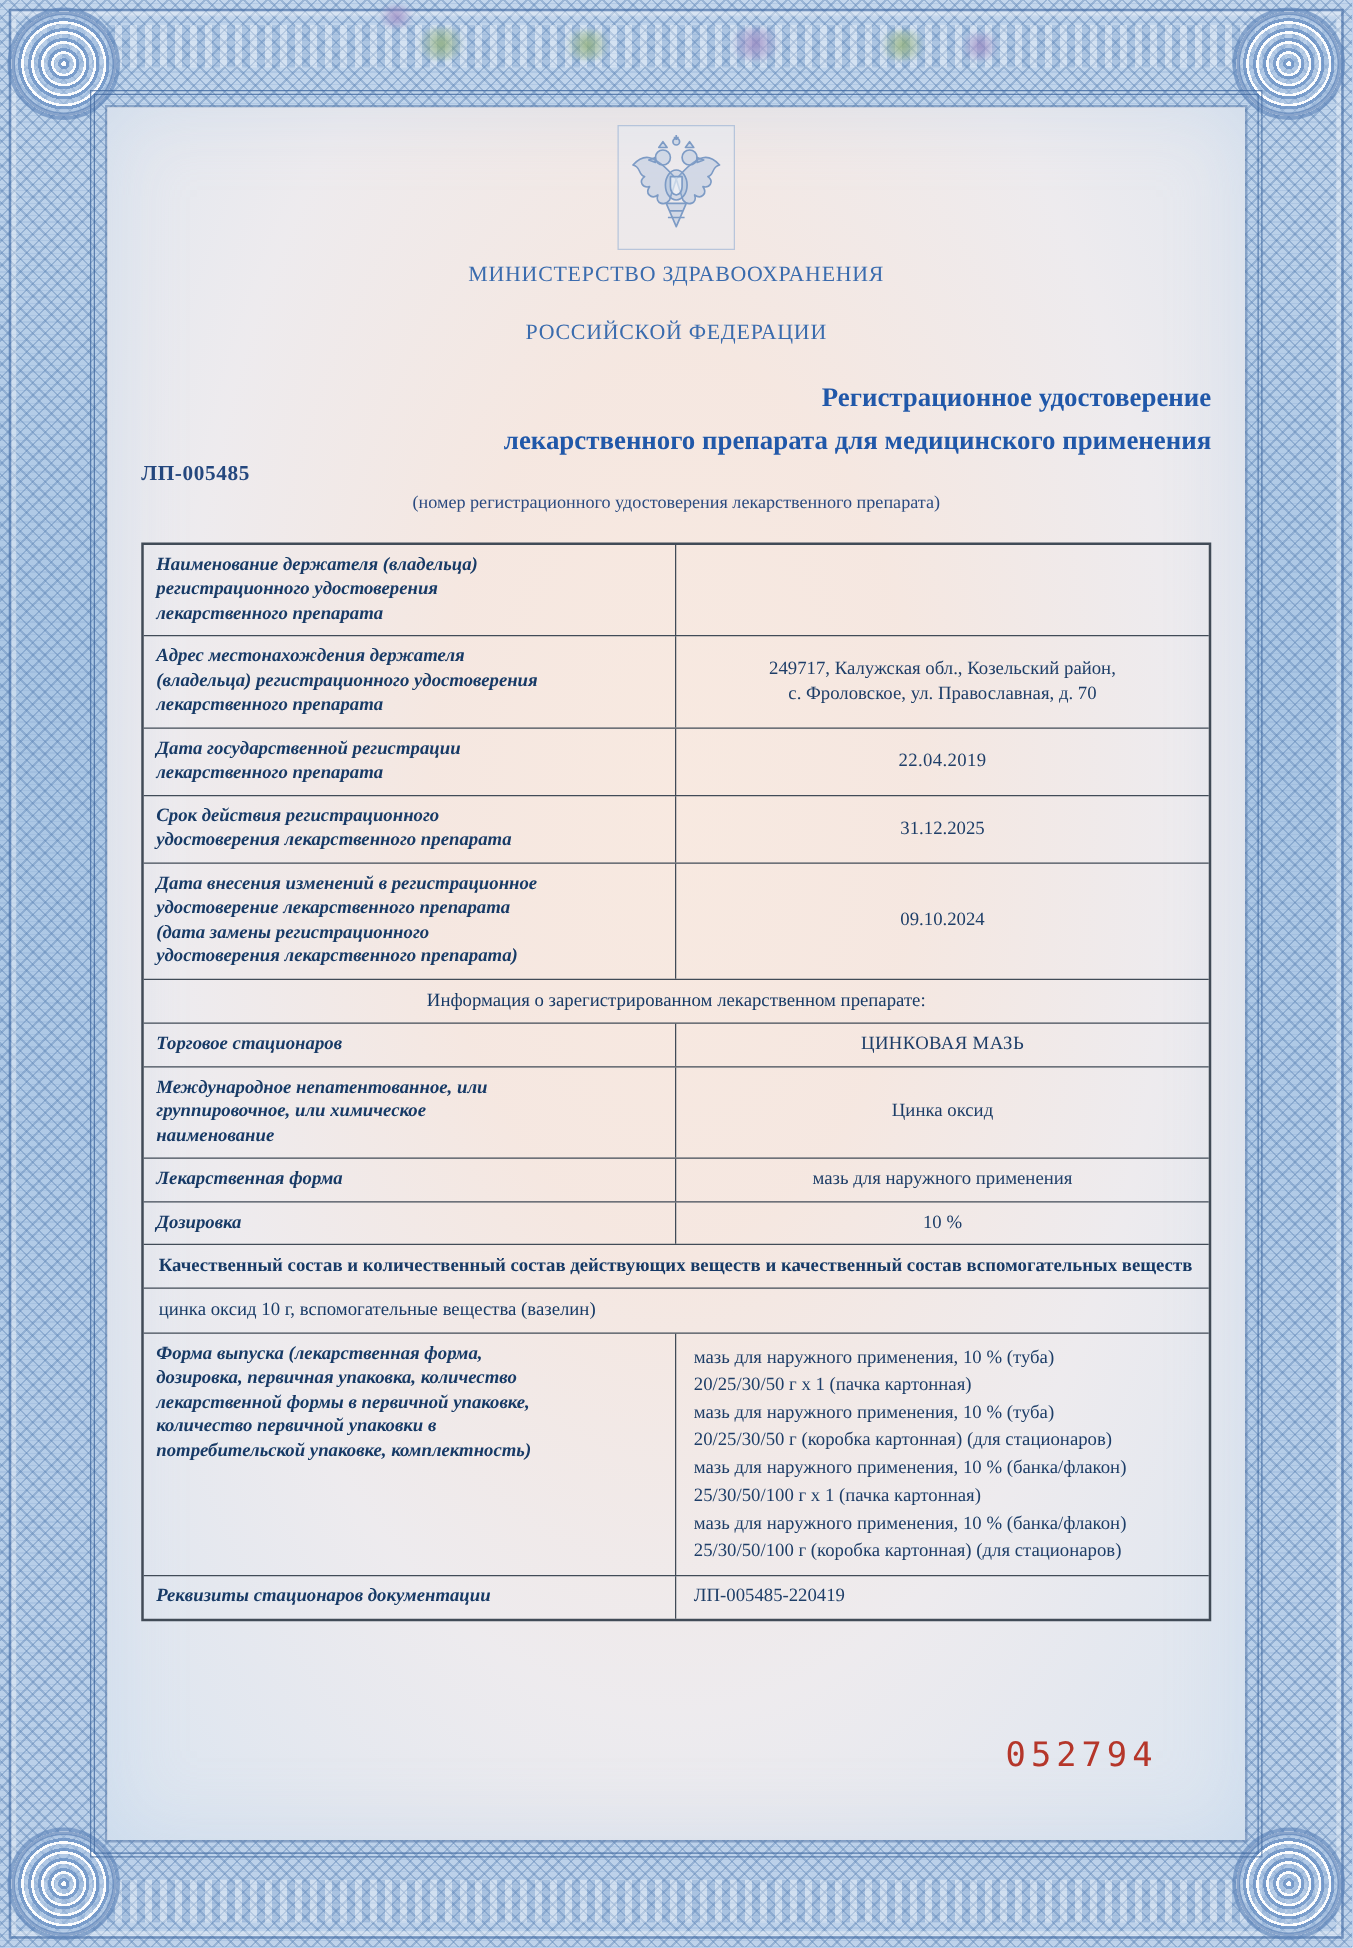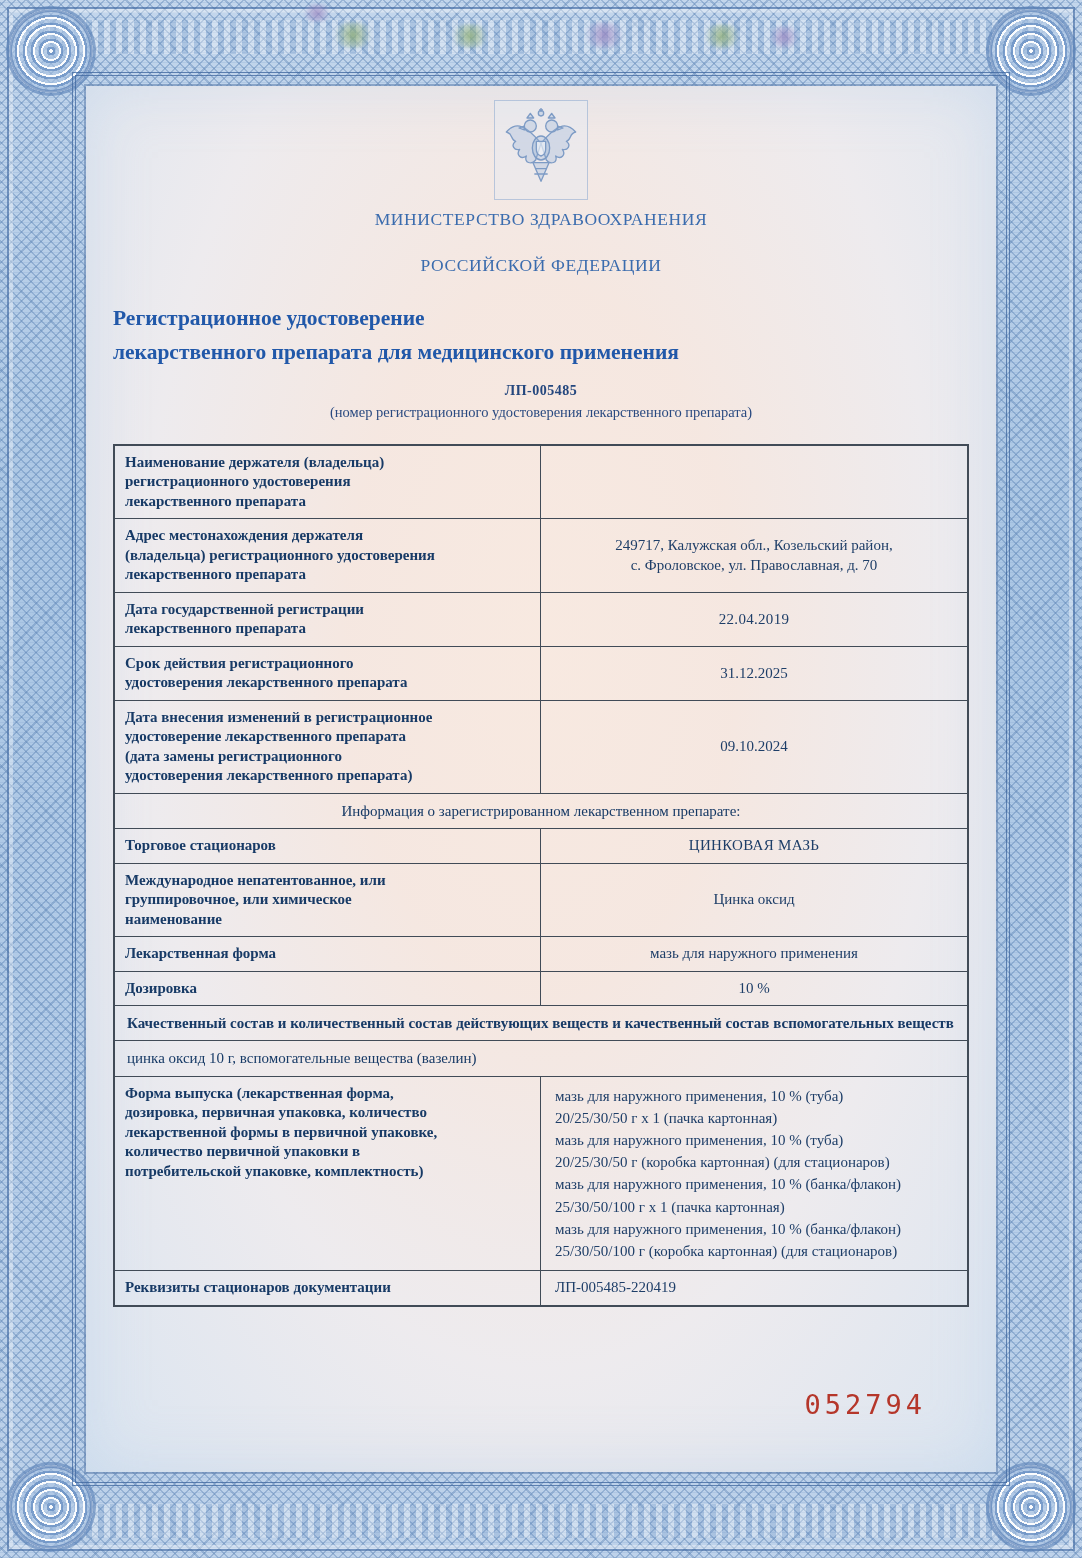--- a/index.html
+++ b/index.html
@@ -81,47 +81,48 @@
   }
   .emblem-box svg { width: 80px; height: 88px; }
 
   .ministry {
     text-align: center;
     font-size: 17.5px; line-height: 1.3;
     color: #3b6cae; letter-spacing: 0.6px;
     white-space: pre-line;
   }
   .doc-title {
-    margin-top: 26px; text-align: left;
+    margin-top: 26px; text-align: right;
     font-size: 21.5px; font-weight: bold; color: #2158a9;
     line-height: 1.55;
   }
   .reg-number {
-    margin-top: 14px; text-align: center;
-    font-size: 14px; font-weight: bold; color: #24477e; letter-spacing: .5px;
+    text-align: left;
+    font-size: 17px; font-weight: bold; color: #24477e; letter-spacing: .5px;
   }
   .reg-caption {
     margin-top: 5px; text-align: center;
     font-size: 14.5px; color: #2a4a80;
   }
 
   
   .rtable {
     margin-top: 23px;
     border: 2px solid #414b57;
     color: #173a66;
     font-size: 15px;
   }
   .trow { display: flex; border-top: 1.5px solid #414b57; }
   .trow:first-child { border-top: none; }
   .cell { box-sizing: border-box; white-space: pre-line; }
   .cell.label {
     width: 50%; font-weight: bold;
     padding: 7px 10px; line-height: 1.3;
     border-right: 1.5px solid #414b57;
+    font-style: italic;
   }
   .cell.value {
     width: 50%;
     display: flex; align-items: center; justify-content: center;
     text-align: center; padding: 6px 14px; line-height: 1.3;
     color: #1e3e68;
   }
   .cell.value.bold { font-weight: normal; letter-spacing: .3px; }
   .cell.value.leftlist {
     display: block; text-align: left; line-height: 1.48; padding: 8px 14px;

